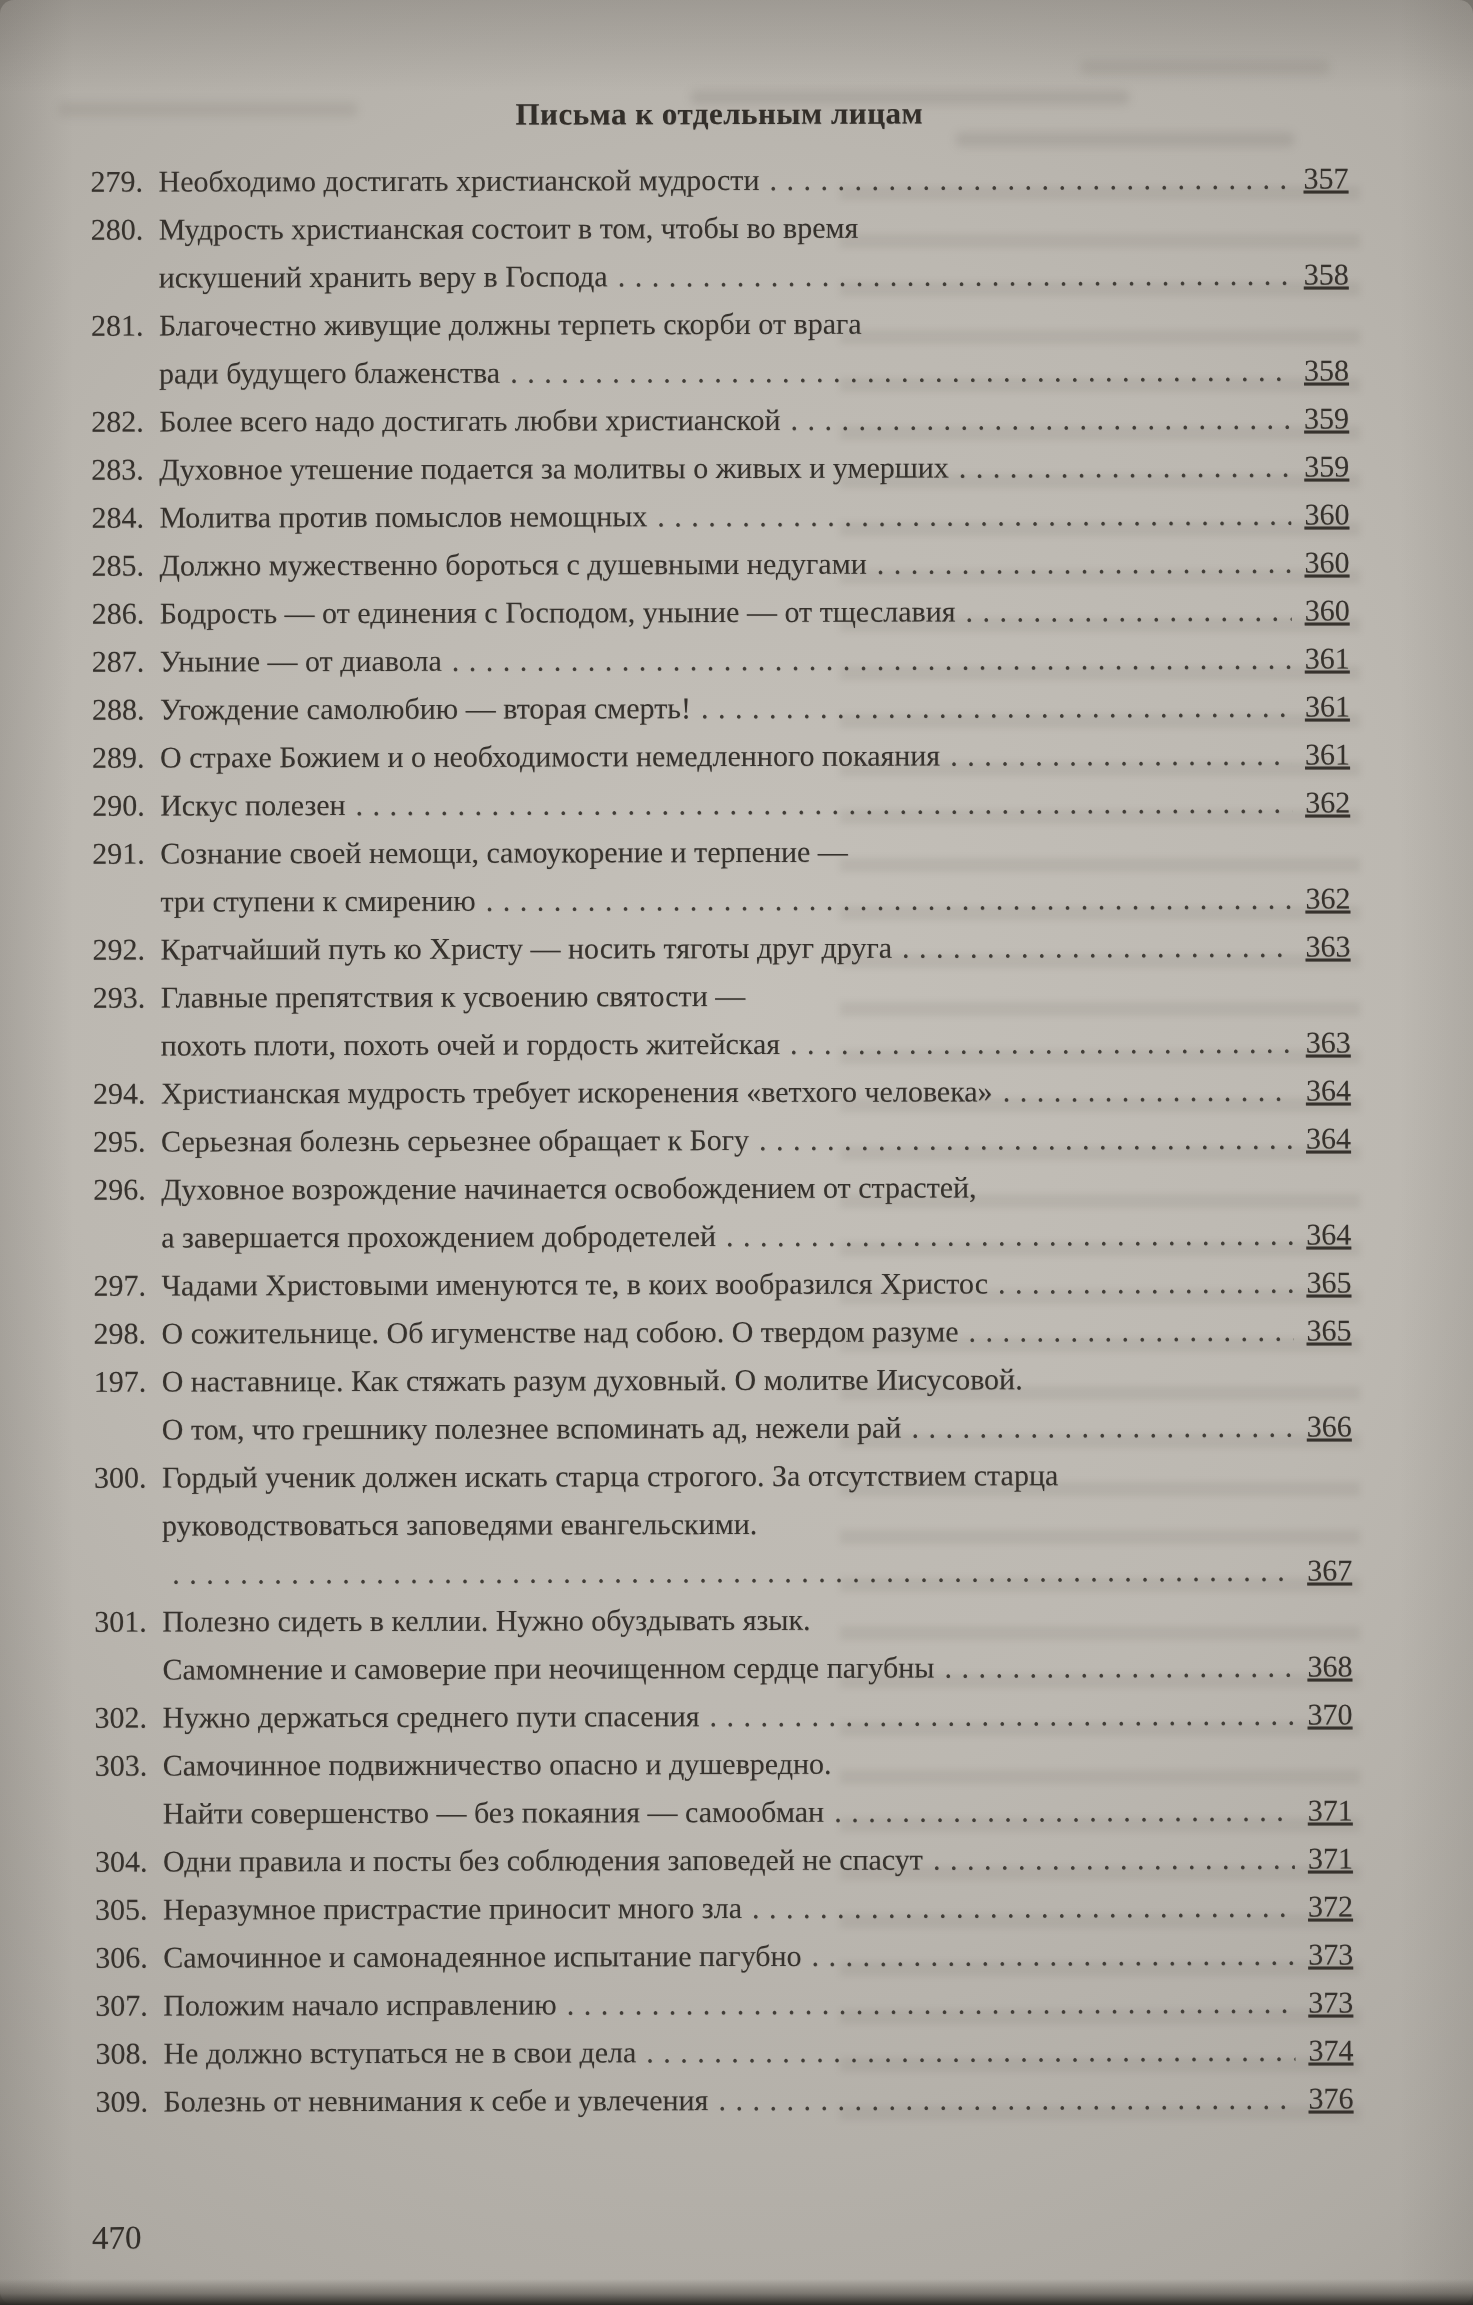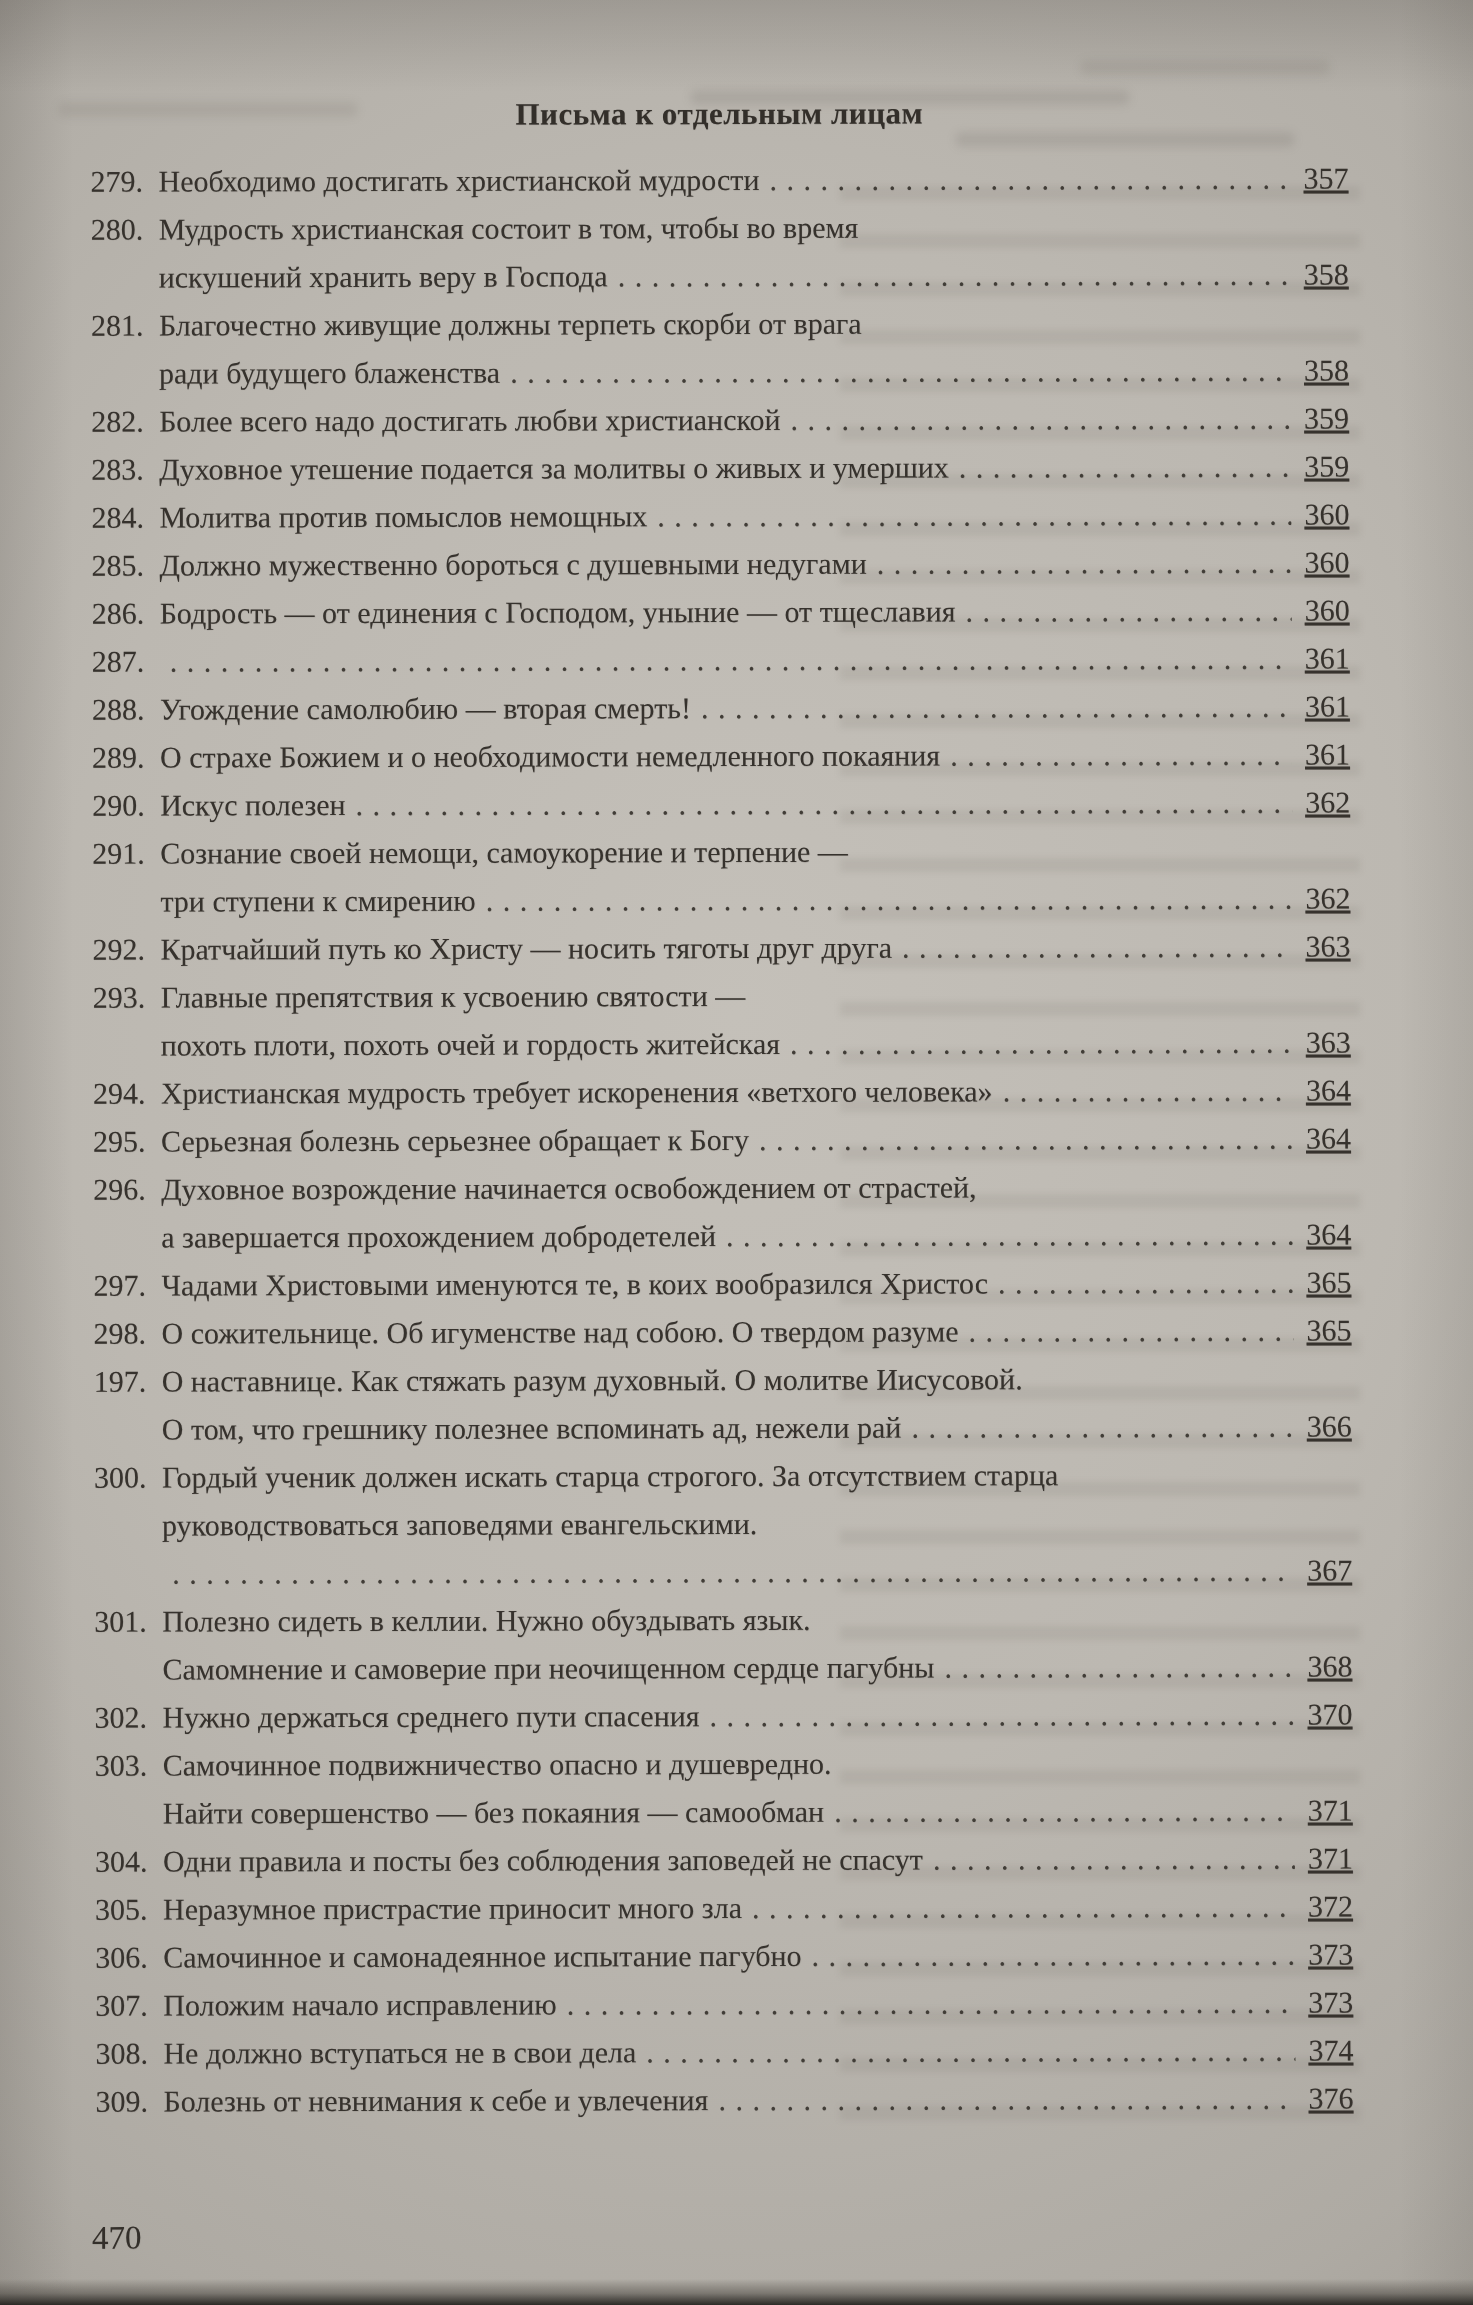--- a/index.html
+++ b/index.html
@@ -7,20 +7,21 @@
     width: 1473px; height: 2305px;
     background: #8f8b84;
     font-family: "Liberation Serif", "DejaVu Serif", serif;
     position: relative;
     overflow: hidden;
   }
   .photo {
     position: absolute; inset: 0;
     background: radial-gradient(ellipse 115% 85% at 50% 44%,
       #c4c0b9 0%, #bcb8b1 40%, #aeaaa3 72%, #9d9992 92%, #938f88 100%);
+    border-radius: 14px;
   }
   
   .photo::before {
     content: ""; position: absolute; inset: 0; pointer-events: none;
     background:
       linear-gradient(to bottom, rgba(60,55,50,.20), rgba(60,55,50,0) 4%),
       linear-gradient(to right,  rgba(60,55,50,.16), rgba(60,55,50,0) 5%),
       linear-gradient(to left,   rgba(60,55,50,.10), rgba(60,55,50,0) 5%);
   }
   .bottom-edge {
@@ -210,20 +211,21 @@
         <span class="pg">360</span>
       </div>
     </div>
   </div>
 
   <div class="entry">
     <span class="num">287.</span>
     <div class="content">
 
       <div class="row">
+        <span class="last">Уныние — от диавола</span>
         <span class="dots"></span>
         <span class="pg">361</span>
       </div>
     </div>
   </div>
 
   <div class="entry">
     <span class="num">288.</span>
     <div class="content">
 

